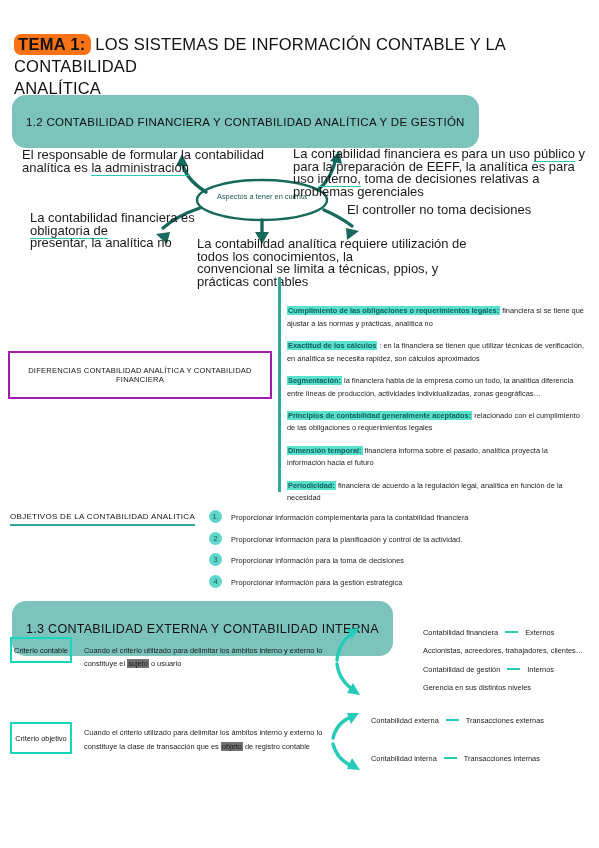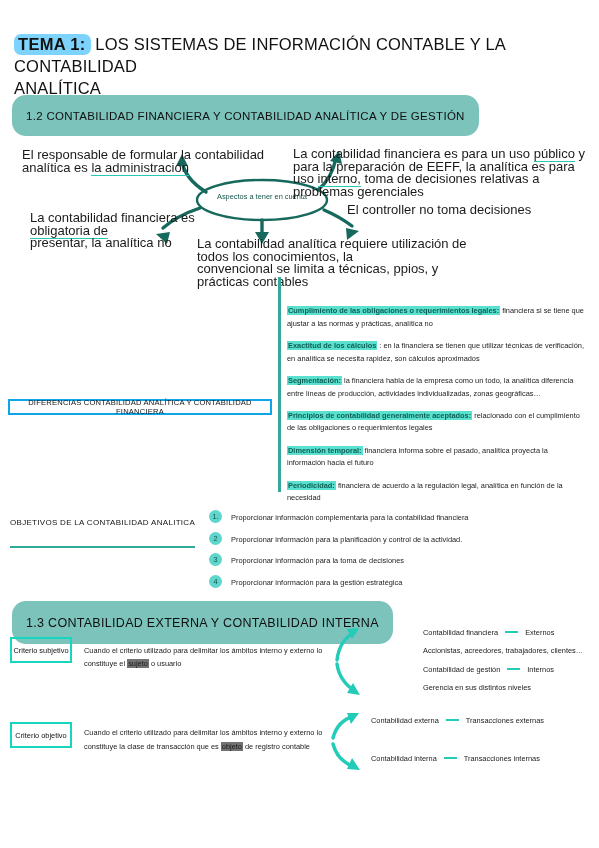--- a/index.html
+++ b/index.html
@@ -8,80 +8,80 @@
     width:599px;height:848px;background:#ffffff;position:relative;
     font-family:"Liberation Sans","DejaVu Sans",sans-serif;
     color:#1a1a1a;overflow:hidden;
   }
   .page{position:absolute;left:0;top:0;width:599px;height:848px;}
 
   
   #title-block{position:absolute;left:14px;top:33px;width:560px;}
   .title-line{font-size:16.5px;line-height:22px;letter-spacing:.2px;color:#111;font-weight:400;}
   .tema-hl{
-    background:#7dd3fc;padding:1px 5px 2px 4px;border-radius:7px;
+    background:#f97316;padding:1px 5px 2px 4px;border-radius:7px;
     font-weight:700;letter-spacing:.3px;color:#111;
   }
   .title-rest{font-weight:400;}
 
   
   .pill{
     position:absolute;background:#7cc3bc;border-radius:14px;
     font-size:11.5px;letter-spacing:.3px;color:#101010;
-    display:flex;align-items:center;padding:10px 14px;height:21px;white-space:nowrap;
+    display:flex;align-items:center;padding:16px 14px;height:21px;white-space:nowrap;
   }
   #pill-12{left:12px;top:95px;}
   #pill-13{left:12px;top:601px;font-size:12.5px;height:23px;}
 
   
   .txt{position:absolute;font-size:13px;line-height:12.6px;color:#1b1b1b;}
   .hl{background:#737373;padding:0 1px;}
   .ul-teal{border-bottom:1.6px solid #25c9b5;padding-bottom:0px;}
 
   
   #mindmap{position:absolute;left:0;top:140px;width:599px;height:130px;}
   #mm-center-label{
     position:absolute;left:208px;top:192px;width:108px;text-align:center;
     font-size:7.4px;color:#16564b;
   }
 
   
   #dif-box{
-    position:absolute;left:8px;top:351px;width:264px;height:16px;
-    border:2px solid #0ea5e9;box-sizing:border-box;
-    display:flex;align-items:center;justify-content:center;margin-top:48px;
+    position:absolute;left:8px;top:351px;width:264px;height:48px;
+    border:2px solid #a21caf;box-sizing:border-box;
+    display:flex;align-items:center;justify-content:center;
   }
   #dif-box .lbl{font-size:7.6px;letter-spacing:.2px;color:#141414;text-align:center;}
   #dif-rule{position:absolute;left:278px;top:277px;width:3px;height:215px;background:#34a99b;}
   #dif-list{position:absolute;left:287px;top:277px;width:300px;margin-top:28px;}
   .dif-item{margin-bottom:9.5px;font-size:7.4px;line-height:12.7px;color:#1b1b1b;}
   .dif-item .k{background:#59e0cf;color:#0e5f54;font-weight:700;padding:0 1px;}
 
   
   #obj-title{
     position:absolute;left:10px;top:512px;font-size:8px;letter-spacing:.3px;
-    color:#141414;border-bottom:2px solid #2fa99a;padding-bottom:19px;margin-top:6px;
+    color:#141414;border-bottom:2px solid #2fa99a;padding-bottom:3px;
   }
   #obj-list{position:absolute;left:209px;top:510px;width:380px;}
   .obj-row{display:flex;align-items:flex-start;margin-bottom:7.5px;}
   .obj-num{
     flex:0 0 auto;width:13px;height:13px;border-radius:50%;
     background:#5fd6cb;color:#18514c;font-size:7.4px;
     display:flex;align-items:center;justify-content:center;margin-right:9px;
   }
   .obj-txt{font-size:7.4px;line-height:13px;color:#1b1b1b;padding-top:1px;}
 
   
   .crit-box{
     position:absolute;border:2.2px solid #17d6c0;box-sizing:border-box;
     display:flex;align-items:center;justify-content:center;
     font-size:7.4px;color:#141414;
   }
   #crit-subj{left:10px;top:637px;width:62px;height:26px;}
-  #crit-obj{left:10px;top:722px;width:62px;height:26px;}
+  #crit-obj{left:10px;top:722px;width:62px;height:32px;}
 
   #crit-subj-text{position:absolute;left:84px;top:645px;width:260px;font-size:7.4px;line-height:12.6px;}
   #crit-obj-text{position:absolute;left:84px;top:726px;width:250px;font-size:7.4px;line-height:13.5px;}
 
   .rt-line{position:absolute;font-size:7.4px;line-height:12.6px;color:#1b1b1b;}
   .dash{display:inline-block;width:13px;height:2px;background:#23cbb8;vertical-align:middle;margin:0 7px 2px 7px;}
 
   svg{display:block;overflow:visible;}
 </style>
 </head>
@@ -184,21 +184,21 @@
       <span class="obj-txt">Proporcionar información para la toma de decisiones</span>
     </div>
     <div class="obj-row">
       <span class="obj-num">4</span>
       <span class="obj-txt">Proporcionar información para la gestión estratégica</span>
     </div>
   </div>
 
   <div class="pill" id="pill-13">1.3 CONTABILIDAD EXTERNA Y CONTABILIDAD INTERNA</div>
 
-  <div class="crit-box" id="crit-subj">Criterio subjetivo</div>
+  <div class="crit-box" id="crit-subj">Criterio contable</div>
 
   <div id="crit-subj-text">
     <span>Cuando el criterio utilizado para delimitar los ámbitos interno y externo lo constituye el </span><span class="hl">sujeto</span><span> o usuario</span>
   </div>
 
   <svg style="position:absolute;left:333px;top:626px;" width="30" height="72">
     <path d="M4,34 C6,18 14,10 22,6" fill="none" stroke="#23cbb8" stroke-width="3.4" stroke-linecap="round"></path>
     <path d="M26,2 l-12,1 l5,10 z" fill="#23cbb8"></path>
     <path d="M4,38 C6,52 14,60 22,65" fill="none" stroke="#23cbb8" stroke-width="3.4" stroke-linecap="round"></path>
     <path d="M27,69 l-13,-2 l6,-10 z" fill="#23cbb8"></path>

